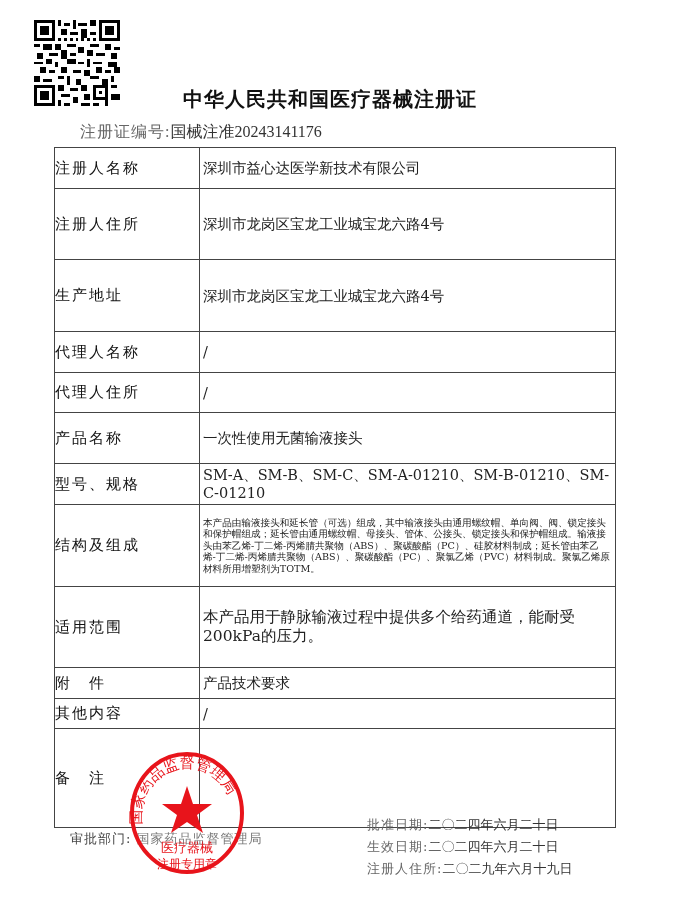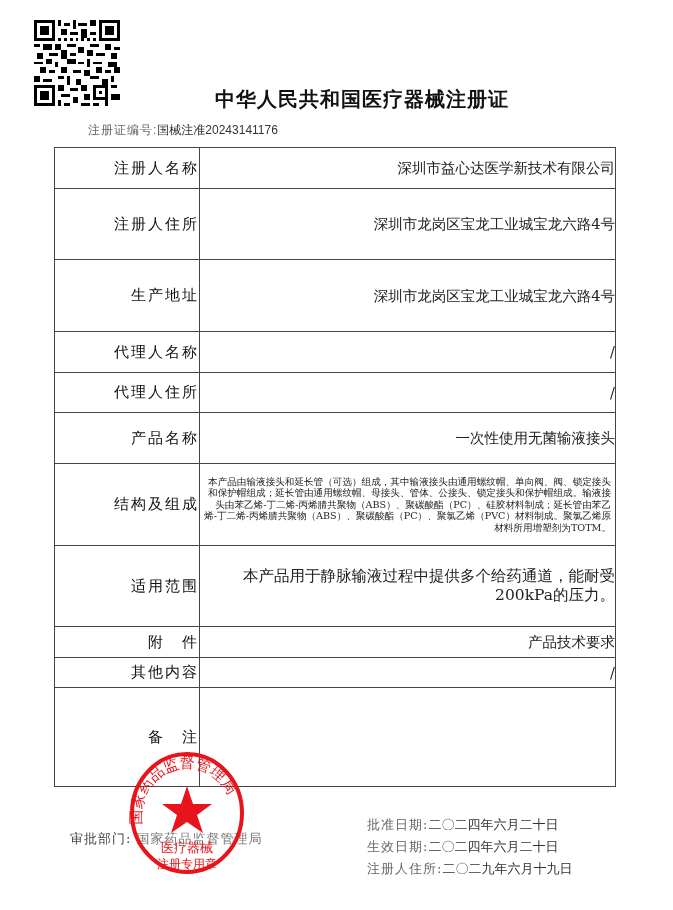--- a/index.html
+++ b/index.html
@@ -1,30 +1,30 @@
 <!DOCTYPE html>
 <html><head>
 <meta charset="utf-8">
 <style>
   html, body { margin:0; padding:0; background:#ffffff; }
   body { width:673px; height:910px; position:relative; overflow:hidden;
          font-family:"DejaVu Sans","Liberation Sans",sans-serif; color:#111; }
   .qr { position:absolute; left:33px; top:20px; width:88px; height:86px; }
   .title { position:absolute; left:0; width:673px; top:86px; text-align:center;
            font-size:20px; font-weight:bold; letter-spacing:1px; padding-left:155px; box-sizing:border-box; text-align:left; }
-  .title span { position:relative; left:28px;margin-left:32px; }
-  .regno { position:absolute; left:88px; top:122px; font-size:12px; color:#333;
-           font-family:Liberation Sans, sans-serif; }
+  .title span { position:relative; left:28px; }
+  .regno { position:absolute; left:80px; top:122px; font-size:16px; color:#333;
+           font-family:Liberation Serif, serif; }
   .regno .lbl { color:#666; letter-spacing:1px; }
   table.cert { position:absolute; left:54px; top:147px; width:562px; border-collapse:collapse;
                table-layout:fixed; }
   table.cert td { border:1.4px solid #444; padding:0; vertical-align:middle; }
-  td.k { width:144px; text-align:right; font-size:15px; letter-spacing:2px; color:#111; }
+  td.k { width:144px; text-align:left; font-size:15px; letter-spacing:2px; color:#111; }
   td.v { padding-left:3px !important; font-family:"DejaVu Serif","Liberation Serif",serif;
-         font-size:14.5px; color:#222; line-height:18px;text-align:right; }
+         font-size:14.5px; color:#222; line-height:18px; }
   td.v.small { font-size:9.6px; line-height:11.5px; padding-right:4px !important; }
   td.v.med { font-size:15.5px; line-height:19px;margin-top:23px; }
   .footer-l { position:absolute; left:70px; top:830px; font-size:13px; color:#444;
               font-family:"DejaVu Serif","Liberation Serif",serif; letter-spacing:1px; }
   .footer-l .val { color:#777; }
   .footer-r { position:absolute; left:367px; top:814px; font-size:13px; color:#333;
               font-family:"DejaVu Serif","Liberation Serif",serif; line-height:22px; }
   .footer-r .lbl { color:#666; letter-spacing:1px; }
   .seal { position:absolute; left:128px; top:750px; width:118px; height:126px; pointer-events:none; }
 </style>
@@ -142,20 +142,24 @@
     <td class="v">/</td>
   </tr>
   <tr style="height:40px">
     <td class="k">代理人住所</td>
     <td class="v">/</td>
   </tr>
   <tr style="height:51px">
     <td class="k">产品名称</td>
     <td class="v">一次性使用无菌输液接头</td>
   </tr>
+  <tr style="height:41px">
+    <td class="k">型号、规格</td>
+    <td class="v">SM-A、SM-B、SM-C、SM-A-01210、SM-B-01210、SM-C-01210</td>
+  </tr>
   <tr style="height:82px">
     <td class="k">结构及组成</td>
     <td class="v small">本产品由输液接头和延长管（可选）组成，其中输液接头由通用螺纹帽、单向阀、阀、锁定接头和保护帽组成；延长管由通用螺纹帽、母接头、管体、公接头、锁定接头和保护帽组成。输液接头由苯乙烯-丁二烯-丙烯腈共聚物（ABS）、聚碳酸酯（PC）、硅胶材料制成；延长管由苯乙烯-丁二烯-丙烯腈共聚物（ABS）、聚碳酸酯（PC）、聚氯乙烯（PVC）材料制成。聚氯乙烯原材料所用增塑剂为TOTM。</td>
   </tr>
   <tr style="height:81px">
     <td class="k">适用范围</td>
     <td class="v med">本产品用于静脉输液过程中提供多个给药通道，能耐受200kPa的压力。</td>
   </tr>
   <tr style="height:31px">
     <td class="k">附　件</td>

